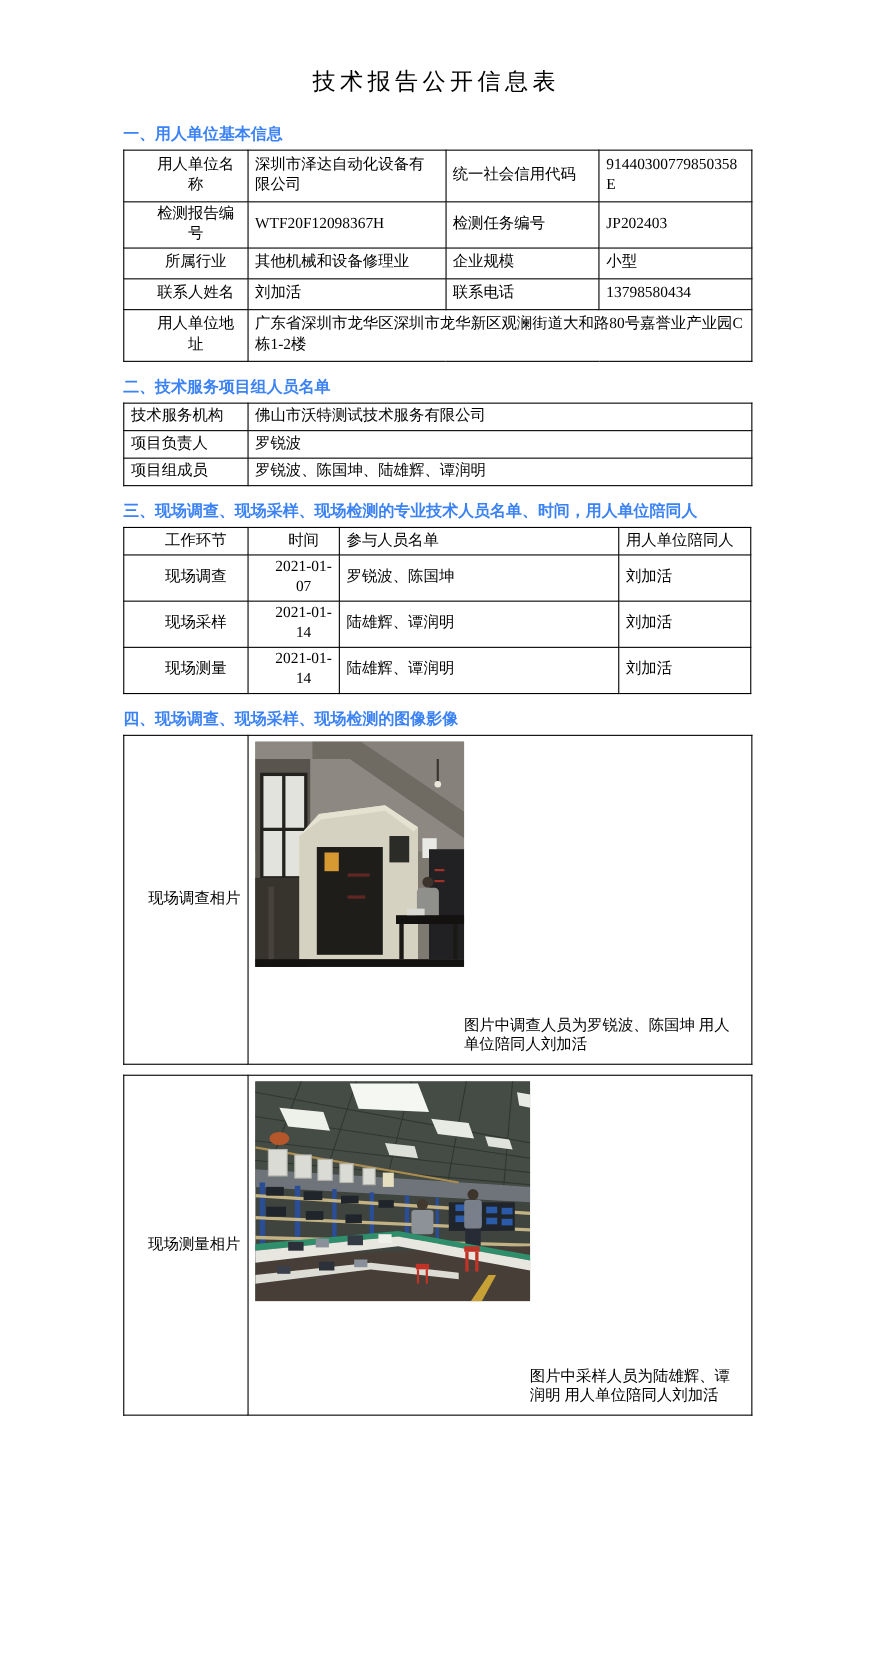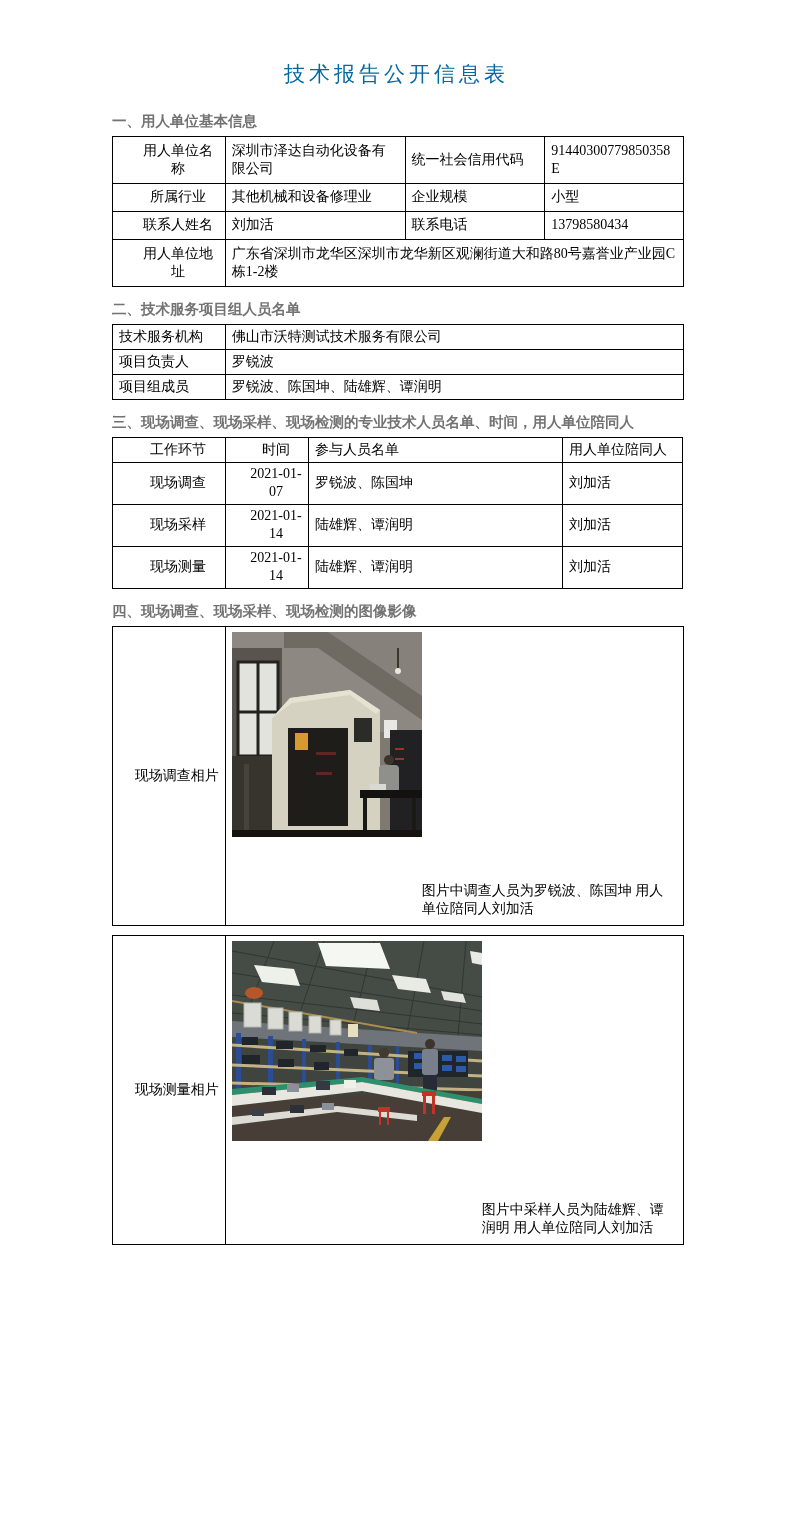--- a/index.html
+++ b/index.html
@@ -4,24 +4,24 @@
 <style>
   html,body{margin:0;padding:0;}
   body{
     width:793px;height:1515px;background:#ffffff;color:#000;
     font-family:"Liberation Serif","DejaVu Serif",serif;
     -webkit-font-smoothing:antialiased;
   }
   .page{position:relative;width:793px;height:1515px;overflow:hidden;background:#fff;}
   .doc-title{
     margin:0;padding-top:60px;text-align:center;
-    font-size:21px;font-weight:400;letter-spacing:4px;color:#0369a1;
+    font-size:21px;font-weight:400;letter-spacing:4px;color:#000000;
   }
   .content{margin-left:112px;width:572px;}
-  .sec-heading{font-size:14.5px;font-weight:700;margin:0 0 5px 0;white-space:nowrap;color:#737373;}
+  .sec-heading{font-size:14.5px;font-weight:700;margin:0 0 5px 0;white-space:nowrap;color:#3b82f6;}
   .mt1{margin-top:24px;}
   .mt2{margin-top:13px;}
   table{border-collapse:collapse;table-layout:fixed;font-size:14px;border:1.5px solid #000;}
   td{border:1px solid #000;padding:2px 6px;vertical-align:middle;line-height:1.32;word-break:break-all;}
   .cl{text-align:center;padding-left:24px;}
   .ll{text-align:left;}
   .rh-lg td{height:42px;}
   .rh-sm td{height:23px;}
   .rh-xs td{height:20px;margin-left:38px;}
   .photo-table{margin-bottom:9px;}
@@ -147,20 +147,26 @@
           <col style="width:180px">
           <col style="width:140px">
           <col style="width:139px">
         </colgroup>
       <tbody>
           <tr class="rh-lg">
         <td class="cl">用人单位名称</td>
         <td class="ll">深圳市泽达自动化设备有限公司</td>
         <td class="ll">统一社会信用代码</td>
         <td class="ll">91440300779850358E</td>
+      </tr>
+      <tr class="rh-sm">
+        <td class="cl">检测报告编号</td>
+        <td class="ll">WTF20F12098367H</td>
+        <td class="ll">检测任务编号</td>
+        <td class="ll">JP202403</td>
       </tr>
       <tr class="rh-sm">
         <td class="cl">所属行业</td>
         <td class="ll">其他机械和设备修理业</td>
         <td class="ll">企业规模</td>
         <td class="ll">小型</td>
       </tr>
       <tr class="rh-sm">
         <td class="cl">联系人姓名</td>
         <td class="ll">刘加活</td>

